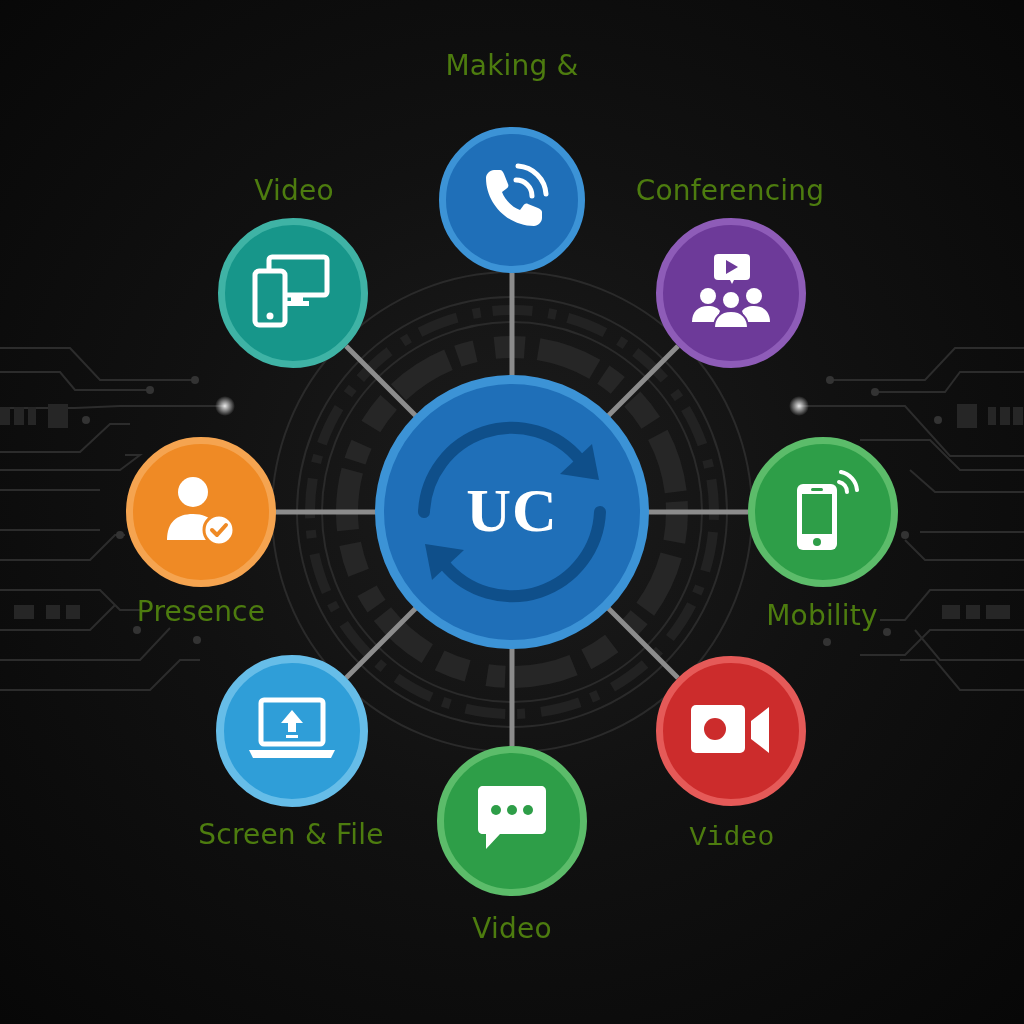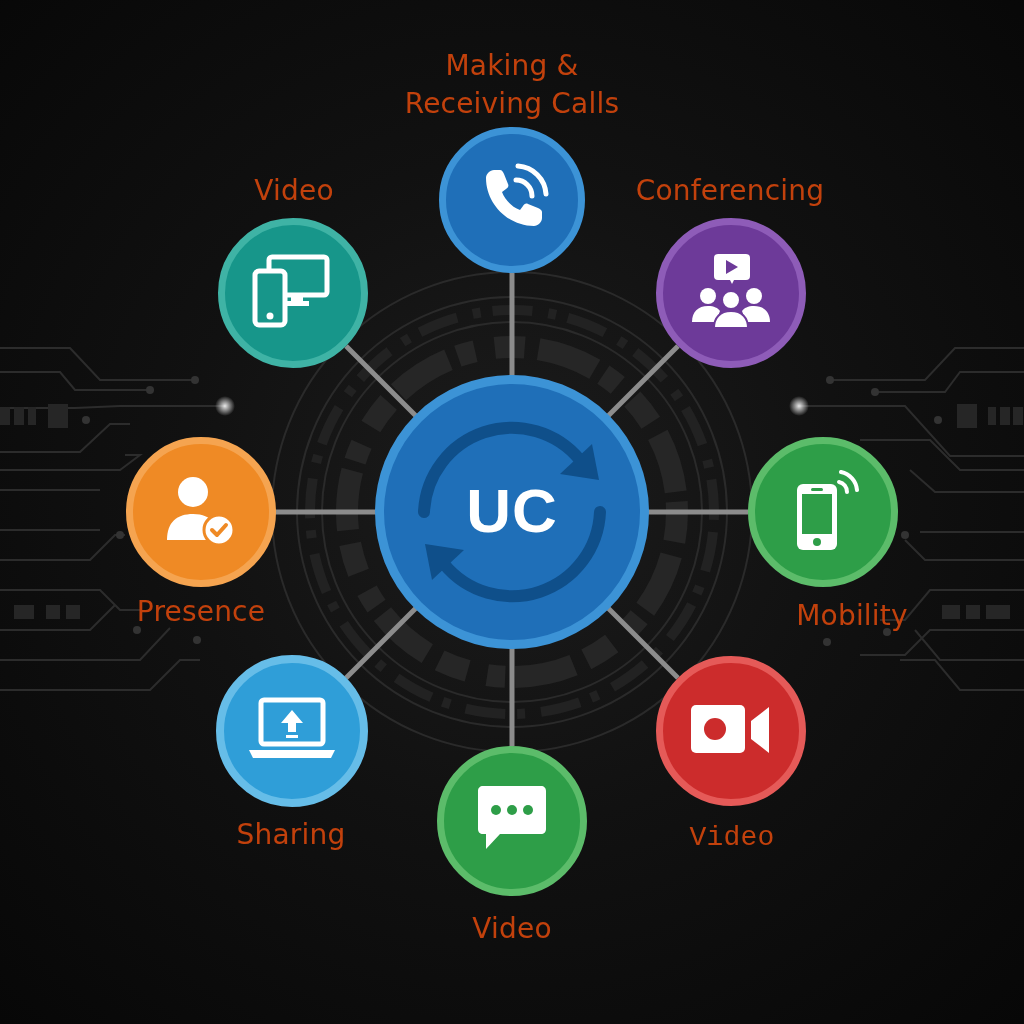--- a/index.html
+++ b/index.html
@@ -5,39 +5,39 @@
   html, body { margin: 0; padding: 0; }
   body {
     width: 1024px; height: 1024px; overflow: hidden;
     background: radial-gradient(circle at 50% 48%, #1c1c1c 0%, #111111 45%, #070707 100%);
     font-family: "DejaVu Sans", "Liberation Sans", sans-serif;
     position: relative;
   }
   .stage { position: absolute; left: 0; top: 0; width: 1024px; height: 1024px; }
   svg.bg { position: absolute; left: 0; top: 0; }
   .label {
-    position: absolute; color: #c2410c; font-size: 28px; line-height: 38px;
+    position: absolute; color: #4d7c0f; font-size: 28px; line-height: 38px;
     text-align: center; white-space: nowrap; transform: translateX(-50%);
     letter-spacing: 0.2px;
   }
   .node {
     position: absolute; border-radius: 50%; box-sizing: border-box;
     display: flex; align-items: center; justify-content: center;
     cursor: pointer;
   }
   .node svg { display: block; }
   .hub {
     position: absolute; left: 375px; top: 375px; width: 274px; height: 274px;
     border-radius: 50%; box-sizing: border-box;
     background: #1f6fb8; border: 9px solid #3c93d6;
     display: flex; align-items: center; justify-content: center;
   }
   .hub-text {
     position: absolute; left: 50%; top: 50%; transform: translate(-50%, -52%);
-    color: #ffffff; font-family: Liberation Sans, sans-serif; font-weight: bold;
+    color: #ffffff; font-family: Liberation Serif, serif; font-weight: bold;
     font-size: 62px; letter-spacing: 1px;
   }
 </style>
 </head>
 <body>
 
 <div class="stage">
 
   <svg class="bg" width="1024" height="1024" viewBox="0 0 1024 1024">
     <defs>
@@ -145,21 +145,20 @@
       <g fill="#0f4f8a">
         <polygon points="215,96 176,90 208,60"></polygon>
         <polygon points="41,160 80,166 48,196"></polygon>
       </g>
     </svg>
     <span class="hub-text">UC</span>
   </div>
 
   <div class="label" style="left:512px; top:47px;">
     <div>Making &amp;</div>
-    <div>Receiving Calls</div>
   </div>
   <div class="node" style="left:439px; top:127px; width:146px; height:146px; background:#1f6fb8; border:7px solid #3c93d6;">
     <svg width="80" height="80" viewBox="0 0 80 80">
       <path fill="#fff" d="M14 18 C14 14 18 10 22 10 L28 10 C30 10 31 12 32 14 L36 24 C37 26 36 28 34 29 L30 32 C33 40 40 47 48 50 L51 46 C52 44 54 43 56 44 L66 48 C68 49 70 50 70 52 L70 58 C70 62 66 66 62 66 C36 66 14 44 14 18 Z"></path>
       <g fill="none" stroke="#fff" stroke-width="5" stroke-linecap="round">
         <path d="M44 20 A16 16 0 0 1 60 36"></path>
         <path d="M46 6 A30 30 0 0 1 74 34"></path>
       </g>
     </svg>
   </div>
@@ -211,34 +210,34 @@
       <rect x="14" y="14" width="40" height="66" rx="6" fill="#fff"></rect>
       <rect x="19" y="24" width="30" height="40" fill="#2e9e48"></rect>
       <rect x="28" y="18" width="12" height="3" rx="1.5" fill="#2e9e48"></rect>
       <circle cx="34" cy="72" r="4" fill="#2e9e48"></circle>
       <g fill="none" stroke="#fff" stroke-width="4" stroke-linecap="round">
         <path d="M56 12 A10 10 0 0 1 64 22"></path>
         <path d="M58 2 A20 20 0 0 1 74 20"></path>
       </g>
     </svg>
   </div>
-  <div class="label" style="left:852px; top:597px;">
+  <div class="label" style="left:822px; top:597px;">
     <div>Mobility</div>
   </div>
 
   <div class="node" style="left:216px; top:655px; width:152px; height:152px; background:#2f9ed8; border:8px solid #66bde8;">
     <svg width="90" height="70" viewBox="0 0 90 70">
       <rect x="14" y="4" width="62" height="44" rx="3" fill="none" stroke="#fff" stroke-width="5"></rect>
       <path d="M2 54 H88 L84 62 H6 Z" fill="#fff"></path>
       <polygon points="45,14 34,27 41,27 41,36 49,36 49,27 56,27" fill="#fff"></polygon>
       <rect x="39" y="39" width="12" height="3" fill="#fff"></rect>
     </svg>
   </div>
   <div class="label" style="left:291px; top:816px;">
-    <div>Sharing</div>
+    <div>Screen &amp; File</div>
   </div>
 
   <div class="node" style="left:656px; top:656px; width:150px; height:150px; background:#cc2c2c; border:7px solid #e55a58;">
     <svg width="84" height="60" viewBox="0 0 84 60">
       <rect x="2" y="4" width="54" height="48" rx="5" fill="#fff"></rect>
       <circle cx="26" cy="28" r="11" fill="#cc2c2c"></circle>
       <path d="M62 20 L80 6 V52 L62 38 Z" fill="#fff"></path>
     </svg>
   </div>
   <div class="label" style="left:732px; top:819px;font-family:Liberation Mono, monospace;">

